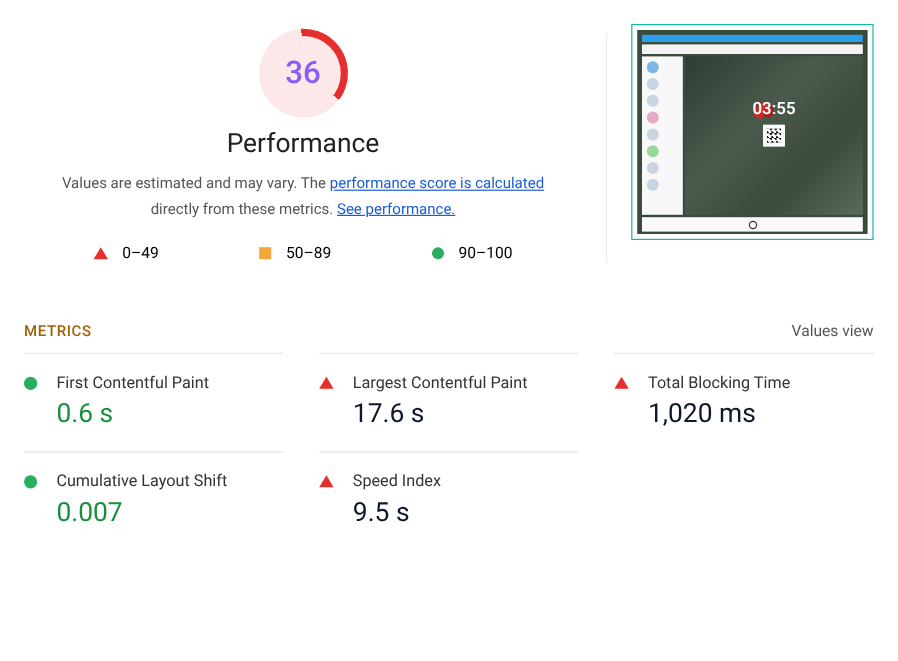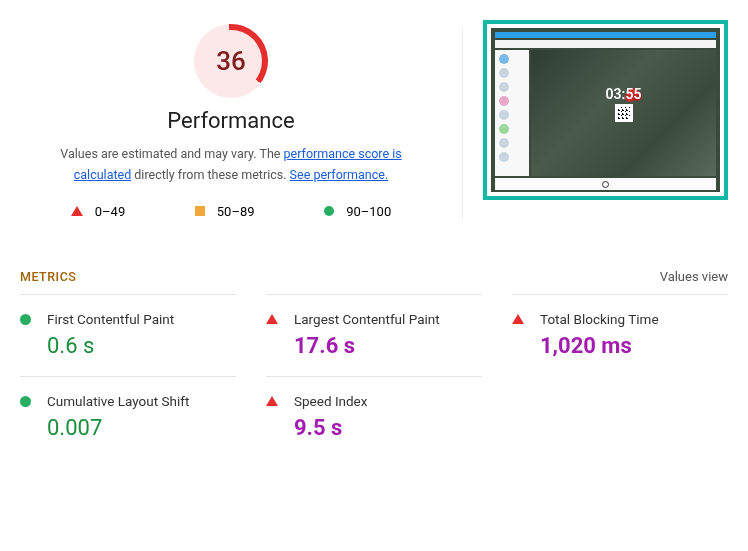--- a/index.html
+++ b/index.html
@@ -52,21 +52,21 @@
       background: #fce8e8;
     }
     .gauge-score {
       position: absolute;
       inset: 0;
       display: flex;
       align-items: center;
       justify-content: center;
       font-size: 26px;
       font-weight: 500;
-      color: #7f1d1d;
+      color: #8b5cf6;
     }
     .perf-title {
       font-size: 22px;
       font-weight: 400;
       margin-bottom: 10px;
     }
     .perf-desc {
       font-size: 12.5px;
       line-height: 1.7;
       color: #555;
@@ -94,23 +94,23 @@
     .sq-orange { width: 10px; height: 10px; background: #f3a73a; }
     .dot-green { width: 10px; height: 10px; border-radius: 50%; background: #27ae60; }
 
     .divider-v {
       width: 1px;
       background: #eaeaea;
       margin: 8px 0 0;
     }
 
     .screenshot-box {
-      border: 4px solid #14b8a6;
+      border: 1px solid #14b8a6;
       padding: 4px;
-      width: 245px;
+      width: 202px;
       height: 180px;
       display: flex;
       align-items: stretch;
       text-align: right;
     }
     .screenshot-inner {
       flex: 1;
       position: relative;
       background: #3a4a3d;
       overflow: hidden;
@@ -221,21 +221,21 @@
     .metric-name {
       font-size: 13.5px;
       color: #333;
       margin-bottom: 6px;
     }
     .metric-value {
       font-size: 22px;
       font-weight: 400;
     }
     .val-green { color: #1a8f3d; }
-    .val-red { color: #a21caf; font-weight: bold; }
+    .val-red { color: #0f172a; }
   </style>
 </head>
 <body>
 
 <div class="top-section">
   <div class="perf-summary">
     <div class="gauge-wrap">
       <div class="gauge">
         <div class="gauge-bg"></div>
         <div class="gauge-arc"></div>

